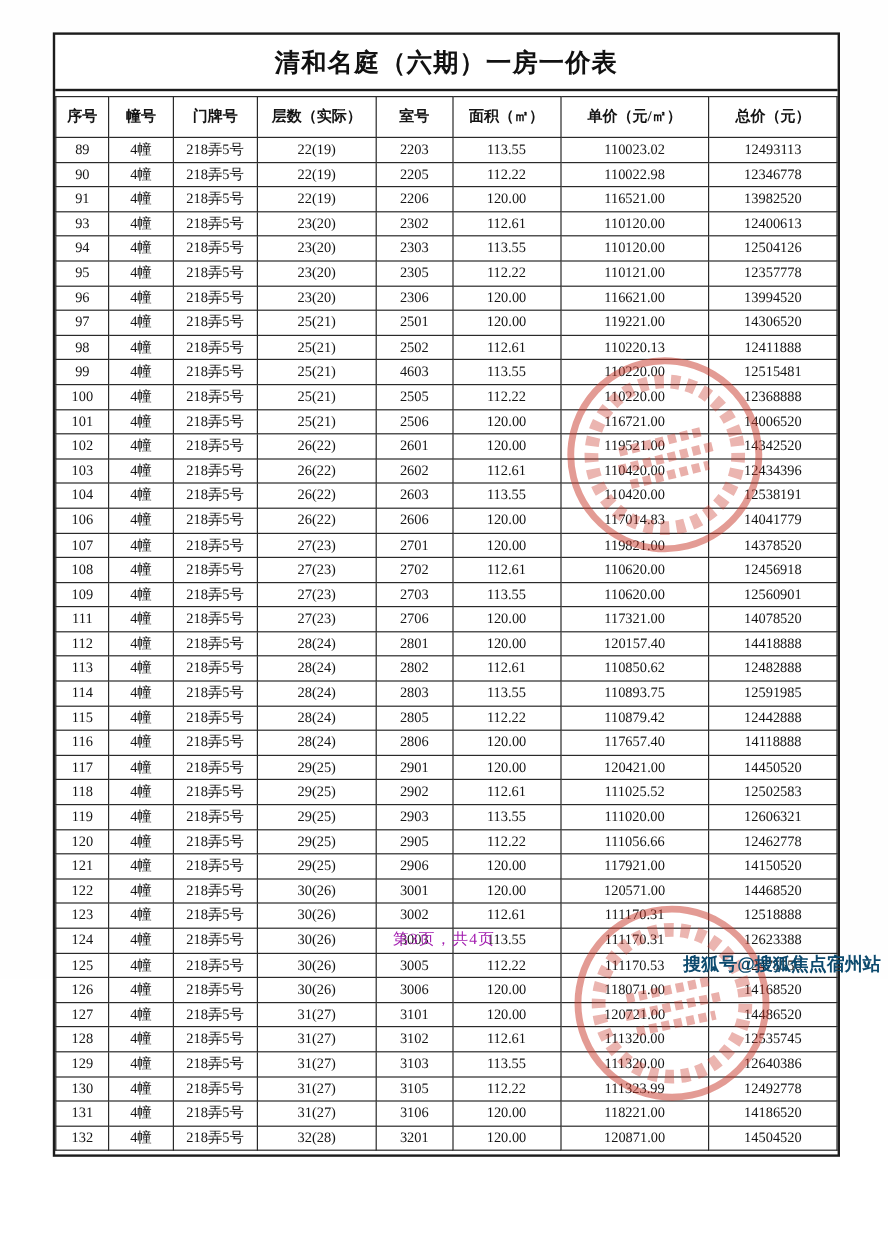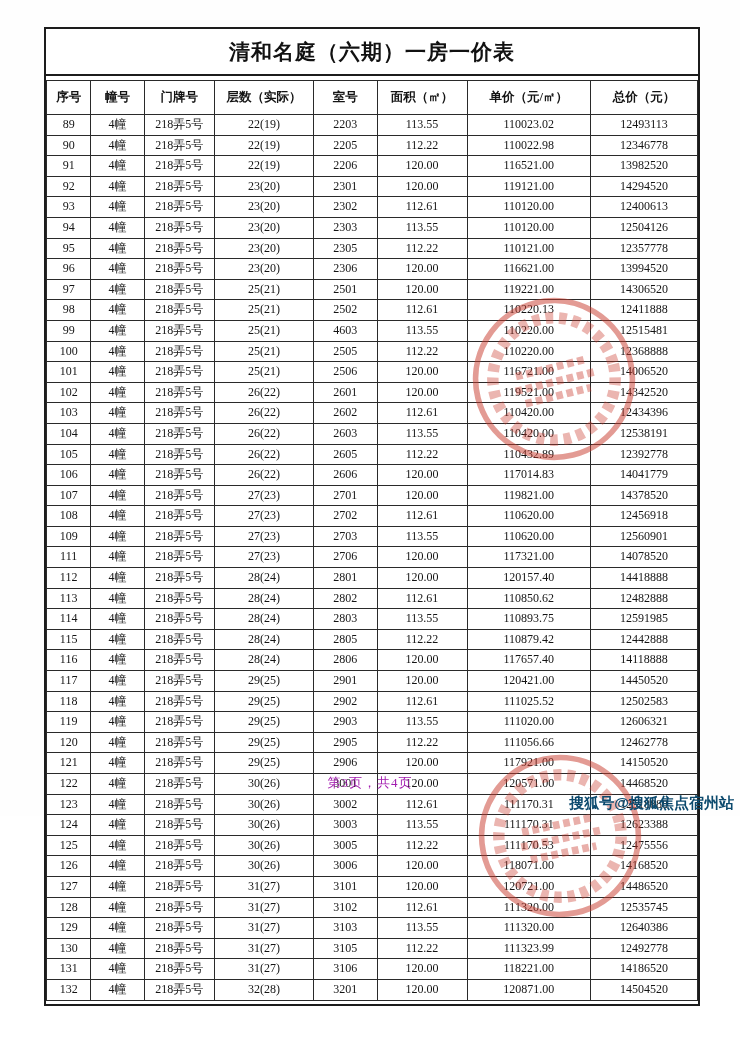--- a/index.html
+++ b/index.html
@@ -143,30 +143,20 @@
               <td>91</td>
               <td>4幢</td>
               <td>218弄5号</td>
               <td>22(19)</td>
               <td>2206</td>
               <td>120.00</td>
               <td>116521.00</td>
               <td>13982520</td>
             </tr>
             <tr>
-              <td>92</td>
-              <td>4幢</td>
-              <td>218弄5号</td>
-              <td>23(20)</td>
-              <td>2301</td>
-              <td>120.00</td>
-              <td>119121.00</td>
-              <td>14294520</td>
-            </tr>
-            <tr>
               <td>93</td>
               <td>4幢</td>
               <td>218弄5号</td>
               <td>23(20)</td>
               <td>2302</td>
               <td>112.61</td>
               <td>110120.00</td>
               <td>12400613</td>
             </tr>
             <tr>
@@ -271,30 +261,20 @@
             </tr>
             <tr>
               <td>104</td>
               <td>4幢</td>
               <td>218弄5号</td>
               <td>26(22)</td>
               <td>2603</td>
               <td>113.55</td>
               <td>110420.00</td>
               <td>12538191</td>
-            </tr>
-            <tr>
-              <td>105</td>
-              <td>4幢</td>
-              <td>218弄5号</td>
-              <td>26(22)</td>
-              <td>2605</td>
-              <td>112.22</td>
-              <td>110432.89</td>
-              <td>12392778</td>
             </tr>
             <tr>
               <td>106</td>
               <td>4幢</td>
               <td>218弄5号</td>
               <td>26(22)</td>
               <td>2606</td>
               <td>120.00</td>
               <td>117014.83</td>
               <td>14041779</td>

